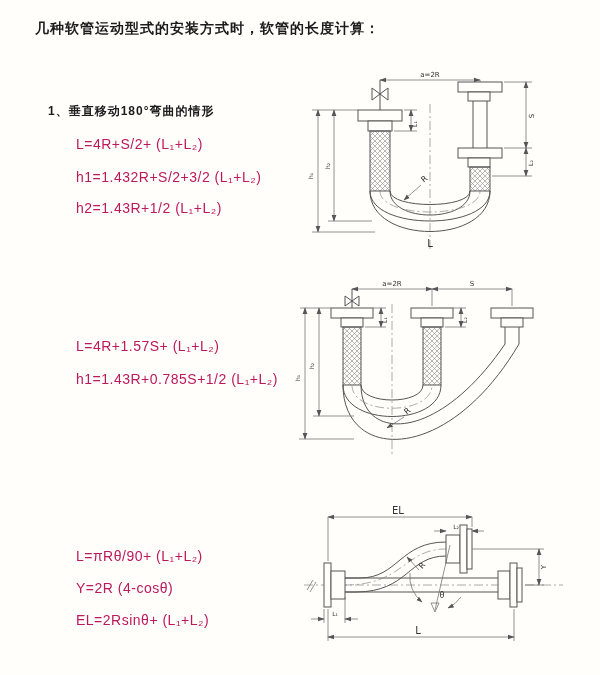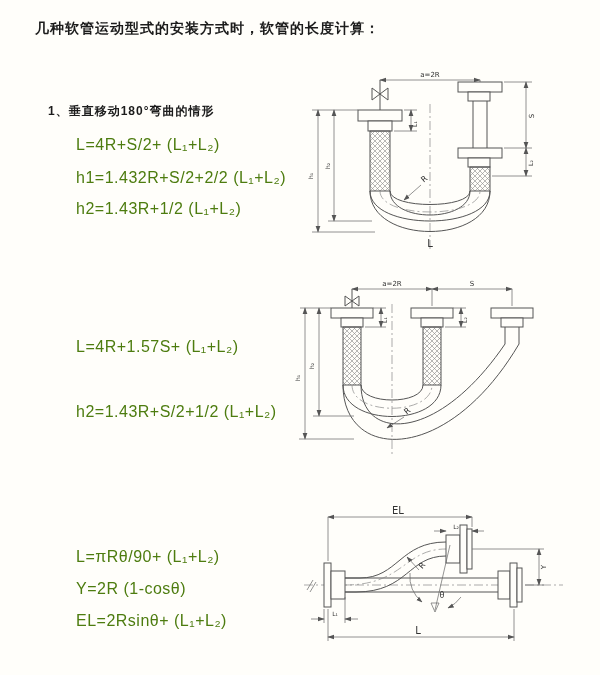--- a/index.html
+++ b/index.html
@@ -1,20 +1,20 @@
 <!DOCTYPE html>
 <html><head>
 <meta charset="utf-8">
 <style>
   html,body{margin:0;padding:0;background:#fffefa;}
   .page{position:relative;width:600px;height:675px;background:#fffefa;overflow:hidden;
         font-family:"Liberation Sans","DejaVu Sans",sans-serif;color:#1c1c1c;}
   .title{position:absolute;left:35px;top:20px;font-size:14px;font-weight:bold;letter-spacing:1px;}
   .sec-head{position:absolute;font-size:12px;font-weight:bold;letter-spacing:1px;}
-  .formula{position:absolute;font-size:16px;letter-spacing:.5px;color:#4d7c0f;}
+  .formula{position:absolute;font-size:14px;letter-spacing:.5px;color:#be185d;}
   svg{position:absolute;overflow:visible;}
   svg text{fill:#333;font-family:"DejaVu Sans",sans-serif;font-size:7px;}
   .ln{stroke:#555;stroke-width:1;fill:none;}
   .thin{stroke:#666;stroke-width:.7;fill:none;}
   .dl{stroke:#777;stroke-width:.8;fill:none;}
   .cl{stroke:#888;stroke-width:.7;fill:none;stroke-dasharray:9 3 2 3;}
   .part{fill:#fffefa;stroke:#555;stroke-width:1;}
   .braid{fill:url(#braid);stroke:#555;stroke-width:1;}
   .big{font-size:10px;}
   .mid{font-size:8px;}
@@ -22,21 +22,21 @@
 </style>
 </head>
 <body>
 
 <div class="page">
 
   <div class="title">几种软管运动型式的安装方式时，软管的长度计算：</div>
 
   <div class="sec-head" style="left:48px;top:103px">1、垂直移动180°弯曲的情形</div>
   <div class="formula" style="left:76px;top:136px">L=4R+S/2+ (L₁+L₂)</div>
-  <div class="formula" style="left:76px;top:169px">h1=1.432R+S/2+2/2 (L₁+L₂)</div>
+  <div class="formula" style="left:76px;top:169px">h1=1.432R+S/2+3/2 (L₁+L₂)</div>
   <div class="formula" style="left:76px;top:200px">h2=1.43R+1/2 (L₁+L₂)</div>
 
   <svg style="left:300px;top:66px" width="265" height="195" viewBox="0 0 265 195">
     <defs>
       <pattern id="braid" width="5" height="5" patternUnits="userSpaceOnUse">
         <path d="M0,5 L5,0 M0,0 L5,5" stroke="#888" stroke-width="0.6"></path>
       </pattern>
       <marker id="arr" viewBox="0 0 10 10" refX="9" refY="5" markerWidth="9" markerHeight="9" orient="auto-start-reverse">
         <path d="M0,1.5 L10,5 L0,8.5 z" fill="#555"></path>
       </marker>
@@ -112,21 +112,21 @@
     <g>
       <line class="dl" x1="18" y1="44" x2="18" y2="166" marker-start="url(#arr)" marker-end="url(#arr)"></line>
       <line class="dl" x1="12" y1="166" x2="75" y2="166"></line>
       <text class="tiny" transform="translate(13,110) rotate(-90)" text-anchor="middle">h₁</text>
     </g>
 
     <text class="big" x="130" y="181" text-anchor="middle">L</text>
   </svg>
 
   <div class="formula" style="left:76px;top:338px">L=4R+1.57S+ (L₁+L₂)</div>
-  <div class="formula" style="left:76px;top:403px">h2=1.43R+S/2+1/2 (L₁+L₂)</div>
+  <div class="formula" style="left:76px;top:371px">h1=1.43R+0.785S+1/2 (L₁+L₂)</div>
 
   <svg style="left:292px;top:276px" width="275" height="190" viewBox="0 0 275 190">
 
     <line class="cl" x1="100" y1="28" x2="100" y2="178"></line>
 
     <g>
       <line class="dl" x1="60" y1="13" x2="140" y2="13" marker-start="url(#arr)" marker-end="url(#arr)"></line>
       <text x="100" y="10" text-anchor="middle">a=2R</text>
     </g>
     <g>
@@ -191,21 +191,21 @@
       <text class="tiny" transform="translate(22,90) rotate(-90)" text-anchor="middle">h₂</text>
     </g>
     <g>
       <line class="dl" x1="13" y1="32" x2="13" y2="163" marker-start="url(#arr)" marker-end="url(#arr)"></line>
       <line class="dl" x1="7" y1="163" x2="62" y2="163"></line>
       <text class="tiny" transform="translate(8,102) rotate(-90)" text-anchor="middle">h₁</text>
     </g>
   </svg>
 
   <div class="formula" style="left:76px;top:548px">L=πRθ/90+ (L₁+L₂)</div>
-  <div class="formula" style="left:76px;top:580px">Y=2R (1-cosθ)</div>
+  <div class="formula" style="left:76px;top:580px">Y=2R (4-cosθ)</div>
   <div class="formula" style="left:76px;top:612px">EL=2Rsinθ+ (L₁+L₂)</div>
 
   <svg style="left:298px;top:505px" width="275" height="150" viewBox="0 0 275 150">
 
     <line class="cl" x1="6" y1="80" x2="265" y2="80"></line>
     <path class="thin" d="M9,85 L15,75 M12,87 L18,77"></path>
 
     <g>
       <rect class="part" x="26" y="58" width="7" height="44"></rect>
       <rect class="part" x="33" y="66" width="14" height="28"></rect>

